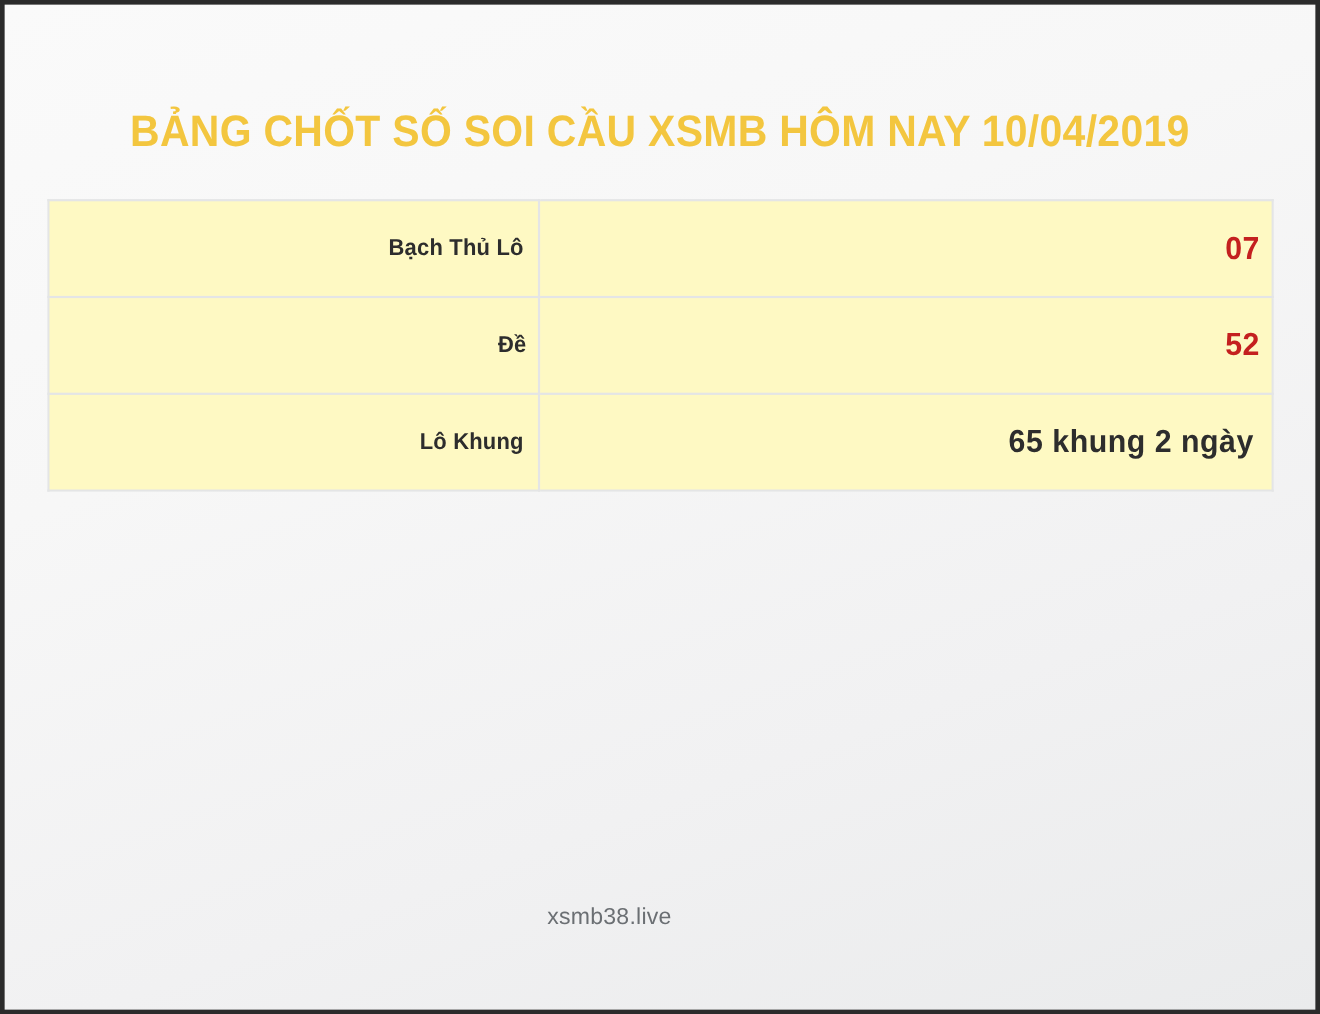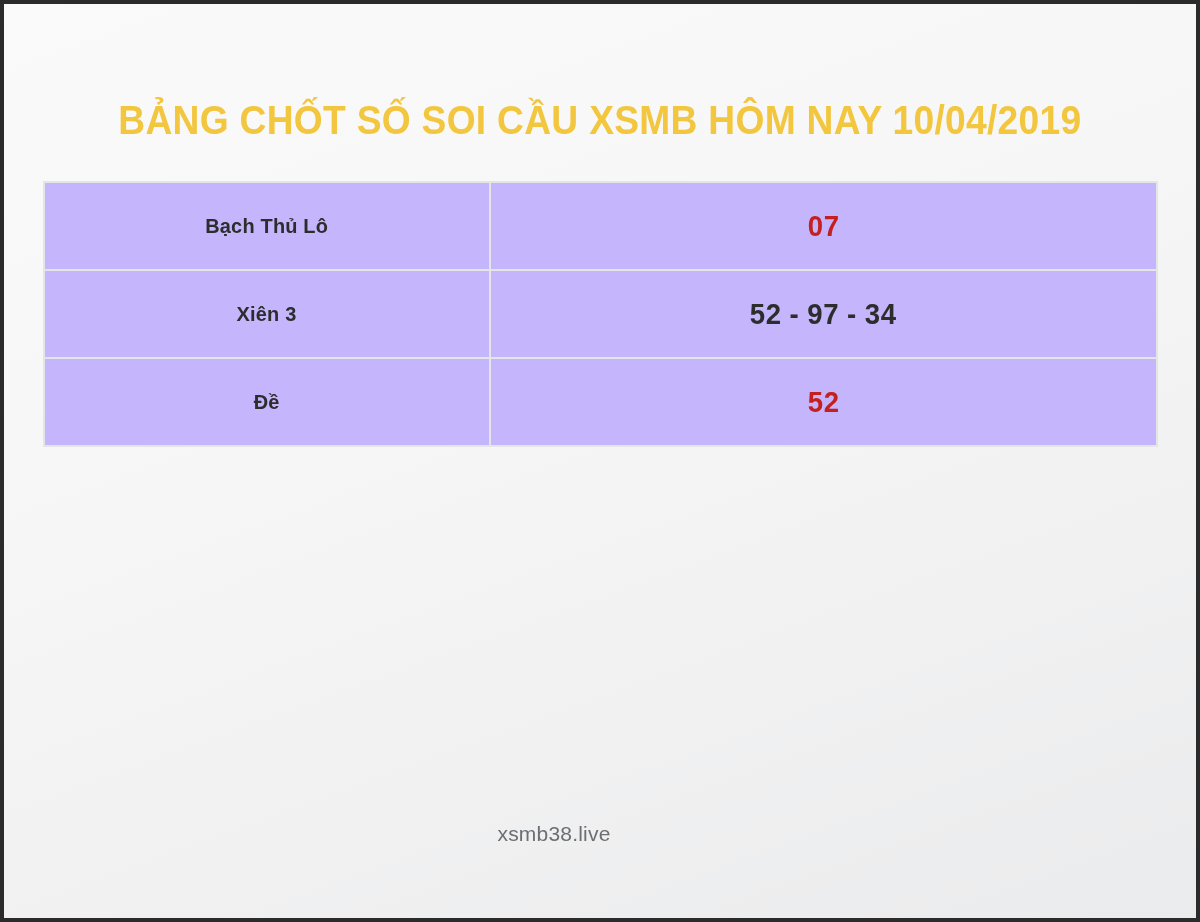--- a/index.html
+++ b/index.html
@@ -51,23 +51,23 @@
     table-layout: fixed;
     background: #ffffff;
   }
   .chot-table col.c-label { width: 446px; }
   .chot-table col.c-value { width: 667px; }
 
   .chot-table td {
     border: 2px solid #e4e5e6;
     height: 86px;
     padding: 0 10px;
-    text-align: center;
+    text-align: right;
     vertical-align: middle;
-    background: #c4b5fd;
+    background: #fef9c3;
   }
 
   .cell-label {
     font-family: "Liberation Sans", sans-serif;
     font-weight: bold;
     font-size: 21px;
     letter-spacing: 0.2px;
     color: #2d2d2d;
     transform: scaleX(0.95);
     display: inline-block;
@@ -121,39 +121,39 @@
           <td>
             <span class="cell-label">Bạch Thủ Lô</span>
           </td>
           <td>
             <span class="cell-value accent">07</span>
           </td>
         </tr>
 
 
 
-        <tr>
-          <td>
-            <span class="cell-label">Xiên 3</span>
-          </td>
-          <td>
-            <span class="cell-value">52 - 97 - 34</span>
-          </td>
-        </tr>
 
         <tr>
           <td>
             <span class="cell-label">Đề</span>
           </td>
           <td>
             <span class="cell-value accent">52</span>
           </td>
         </tr>
 
 
+        <tr>
+          <td>
+            <span class="cell-label">Lô Khung</span>
+          </td>
+          <td>
+            <span class="cell-value">65 khung 2 ngày</span>
+          </td>
+        </tr>
 
       </tbody>
     </table>
   </div>
 
   <div class="footer">
     <span class="footer-text">xsmb38.live</span>
   </div>
 
 </div>

